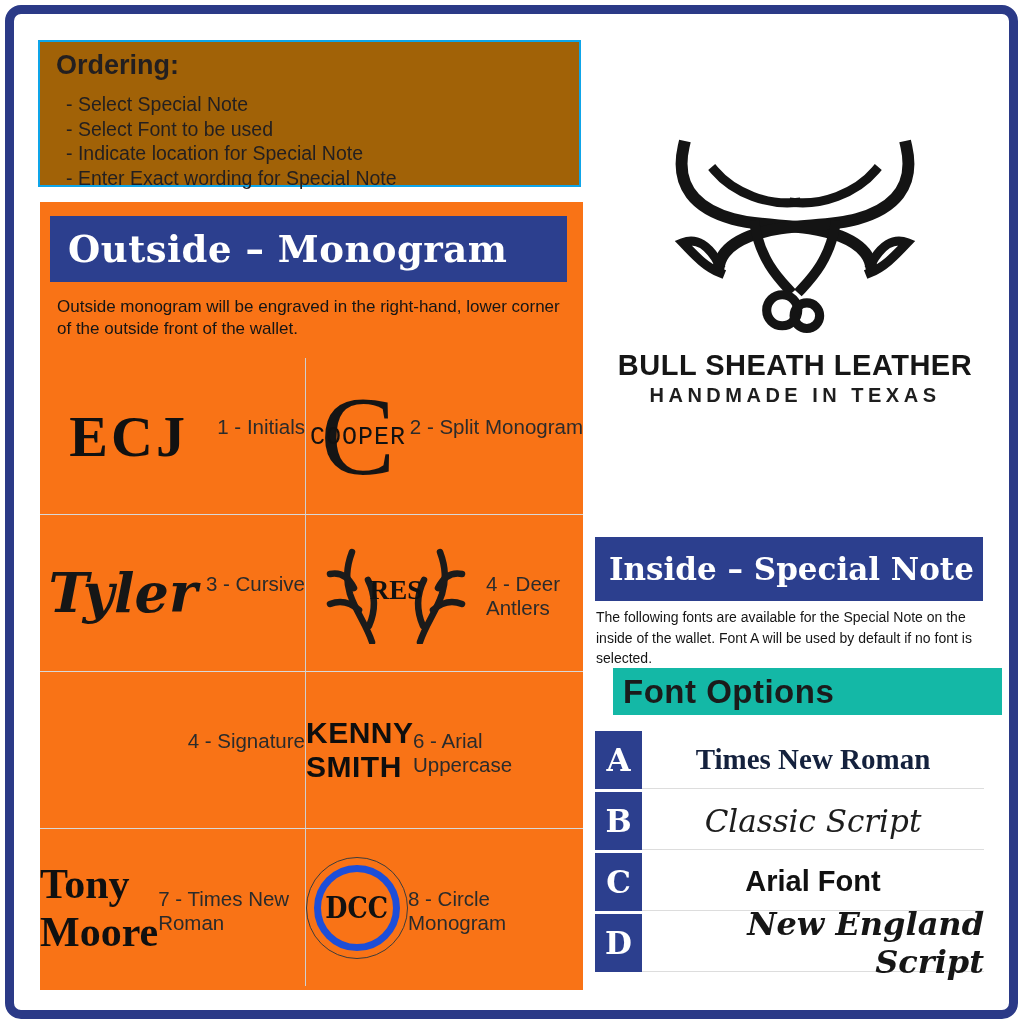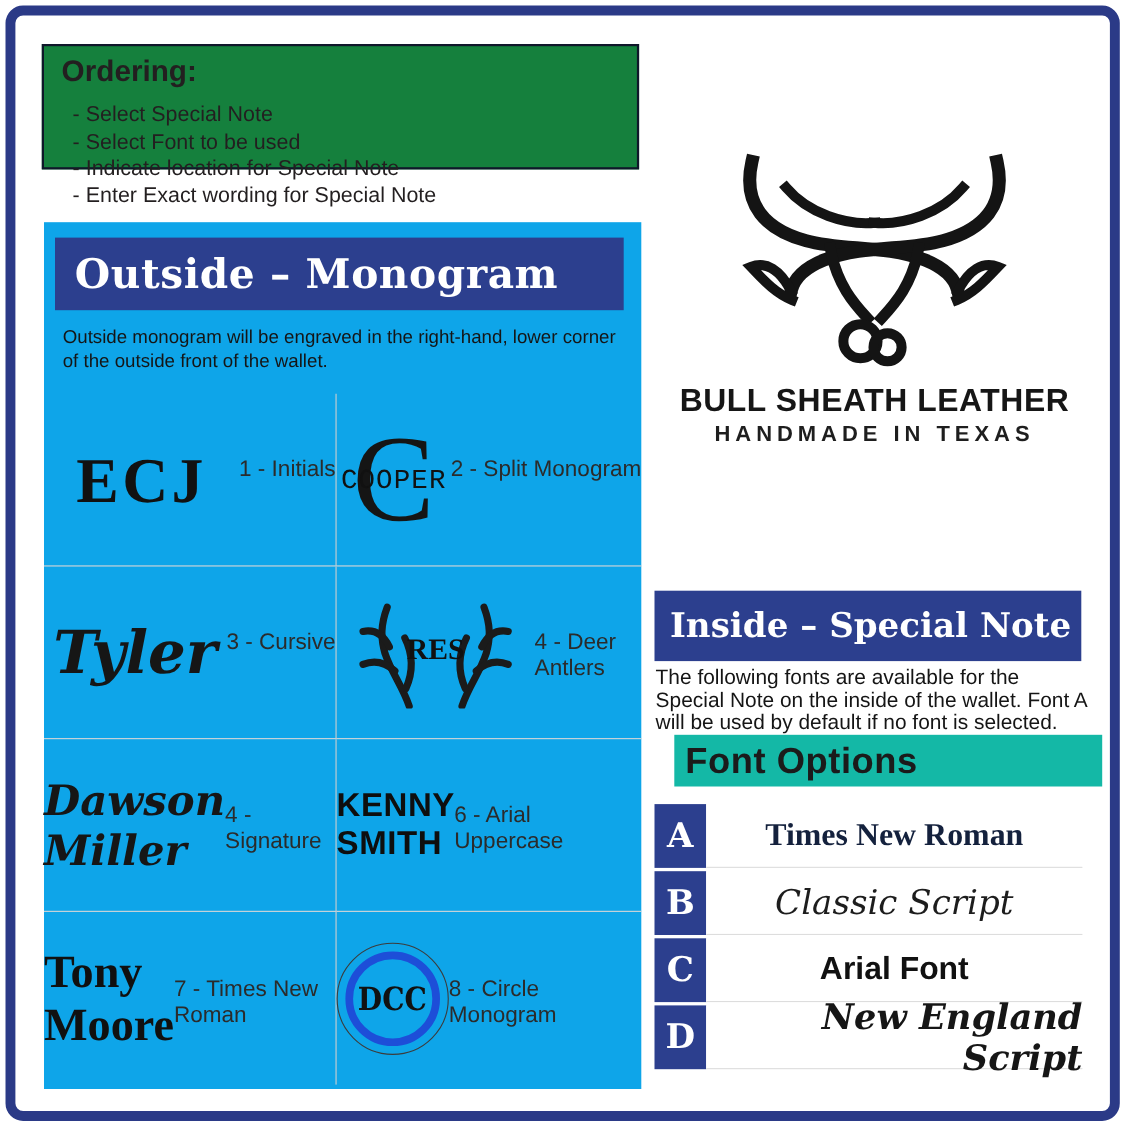--- a/index.html
+++ b/index.html
@@ -3,35 +3,35 @@
 <meta charset="utf-8">
 <style>
   * { margin:0; padding:0; box-sizing:border-box; }
   html,body { background:#ffffff; }
   body { font-family:"Liberation Sans", sans-serif; color:#1c1c1c; }
   #canvas { position:relative; width:1023px; height:1024px; background:#ffffff; overflow:hidden; }
 
   .frame { position:absolute; inset:5px; border:9px solid #2b3a87; border-radius:16px; pointer-events:none; }
 
   
-  .ordering-box { position:absolute; left:38px; top:40px; width:543px; height:114px;
-    background:#15803d; border:2px solid #0f172a; }
+  .ordering-box { position:absolute; left:38px; top:40px; width:543px; height:147px;
+    background:#a16207; border:2px solid #0ea5e9; }
   .ordering-title { position:absolute; left:16px; top:8px; font-size:27px; font-weight:800; color:#231f20; }
   .ordering-list { position:absolute; left:26px; top:50px; list-style:none; }
   .ordering-list li { font-size:19.5px; line-height:24.5px; color:#231f20; }
 
   
   .brand-logo { position:absolute; left:650px; top:134px; width:290px; height:210px; }
   .brand-name { position:absolute; left:600px; top:349px; width:390px; text-align:center;
     font-size:29px; font-weight:800; letter-spacing:0.5px; color:#161616; }
   .brand-tagline { position:absolute; left:600px; top:384px; width:390px; text-align:center;
     font-size:20px; font-weight:600; letter-spacing:4.5px; color:#1e1e1e; }
 
   
-  .outside-panel { position:absolute; left:40px; top:202px; width:543px; height:788px; background:#0ea5e9; }
+  .outside-panel { position:absolute; left:40px; top:202px; width:543px; height:788px; background:#f97316; }
   .section-header { background:#2c3f8e; color:#ffffff; font-family:"DejaVu Serif", serif;
     font-weight:700; display:flex; align-items:center; }
   .outside-header { position:absolute; left:10px; top:14px; width:517px; height:66px;
     font-size:37px; padding-left:18px; letter-spacing:0.5px; }
   .outside-desc { position:absolute; left:17px; top:94px; width:506px; font-size:17px;
     line-height:21.5px; color:#151515; }
 
   .monogram-grid { position:absolute; left:0; top:156px; width:543px; height:628px;
     display:grid; grid-template-columns:266px 277px; grid-template-rows:repeat(4,157px); }
   .mg-cell { display:flex; flex-direction:row; align-items:center; justify-content:flex-end; }
@@ -56,21 +56,21 @@
   .circle-outer { width:102px; height:102px; border:1.5px solid #3c3c3c; border-radius:50%;
     display:flex; align-items:center; justify-content:center; }
   .circle-inner { width:86px; height:86px; border:7px solid #1d4ed8; border-radius:50%;
     display:flex; align-items:center; justify-content:center; background:transparent; }
   .circle-text { font-family:"DejaVu Serif", serif; font-weight:700; font-size:29px; letter-spacing:0;
     transform:scaleX(0.88); color:#111; }
 
   
   .inside-header { position:absolute; left:595px; top:537px; width:388px; height:64px;
     font-size:31px; padding-left:14px; }
-  .inside-desc { position:absolute; left:596px; top:607px; width:394px; font-size:19px;
+  .inside-desc { position:absolute; left:596px; top:607px; width:394px; font-size:14px;
     line-height:20.5px; color:#151515; }
   .font-options-bar { position:absolute; left:613px; top:668px; width:389px; height:47px;
     background:#14b8a6; display:flex; align-items:center; padding-left:10px; }
   .font-options-title { font-size:33px; font-weight:800; color:#1b1b1b; letter-spacing:0.5px; }
 
   .font-table { position:absolute; left:595px; top:731px; width:389px; }
   .font-row { display:flex; height:58px; margin-bottom:3px; }
   .font-key { width:47px; background:#2c3f8e; color:#fff; font-family:"DejaVu Serif", serif;
     font-weight:700; font-size:31px; display:flex; align-items:center; justify-content:center; }
   .font-sample { flex:1; background:#ffffff; border-bottom:1px solid #ddd;
@@ -158,23 +158,20 @@
                 <path d="M63,84 C70,68 69,52 62,38"></path>
               </g>
               <text x="90" y="57" text-anchor="middle" fill="#111" stroke="none" font-family="Liberation Serif, serif" font-weight="700" font-size="27">RES</text>
             </svg>
           </div>
         </div>
         <div class="mg-caption">4 - Deer Antlers</div>
       </div>
 
       <div class="mg-cell left rowline">
-        <div class="mg-sample">
-            <span class="samp-signature">Dawson Miller</span>
-          </div>
         <div class="mg-caption">4 - Signature</div>
       </div>
 
       <div class="mg-cell rowline">
         <div class="mg-sample">
             <span class="samp-arialcaps">KENNY SMITH</span>
           </div>
         <div class="mg-caption">6 - Arial Uppercase</div>
       </div>
 

